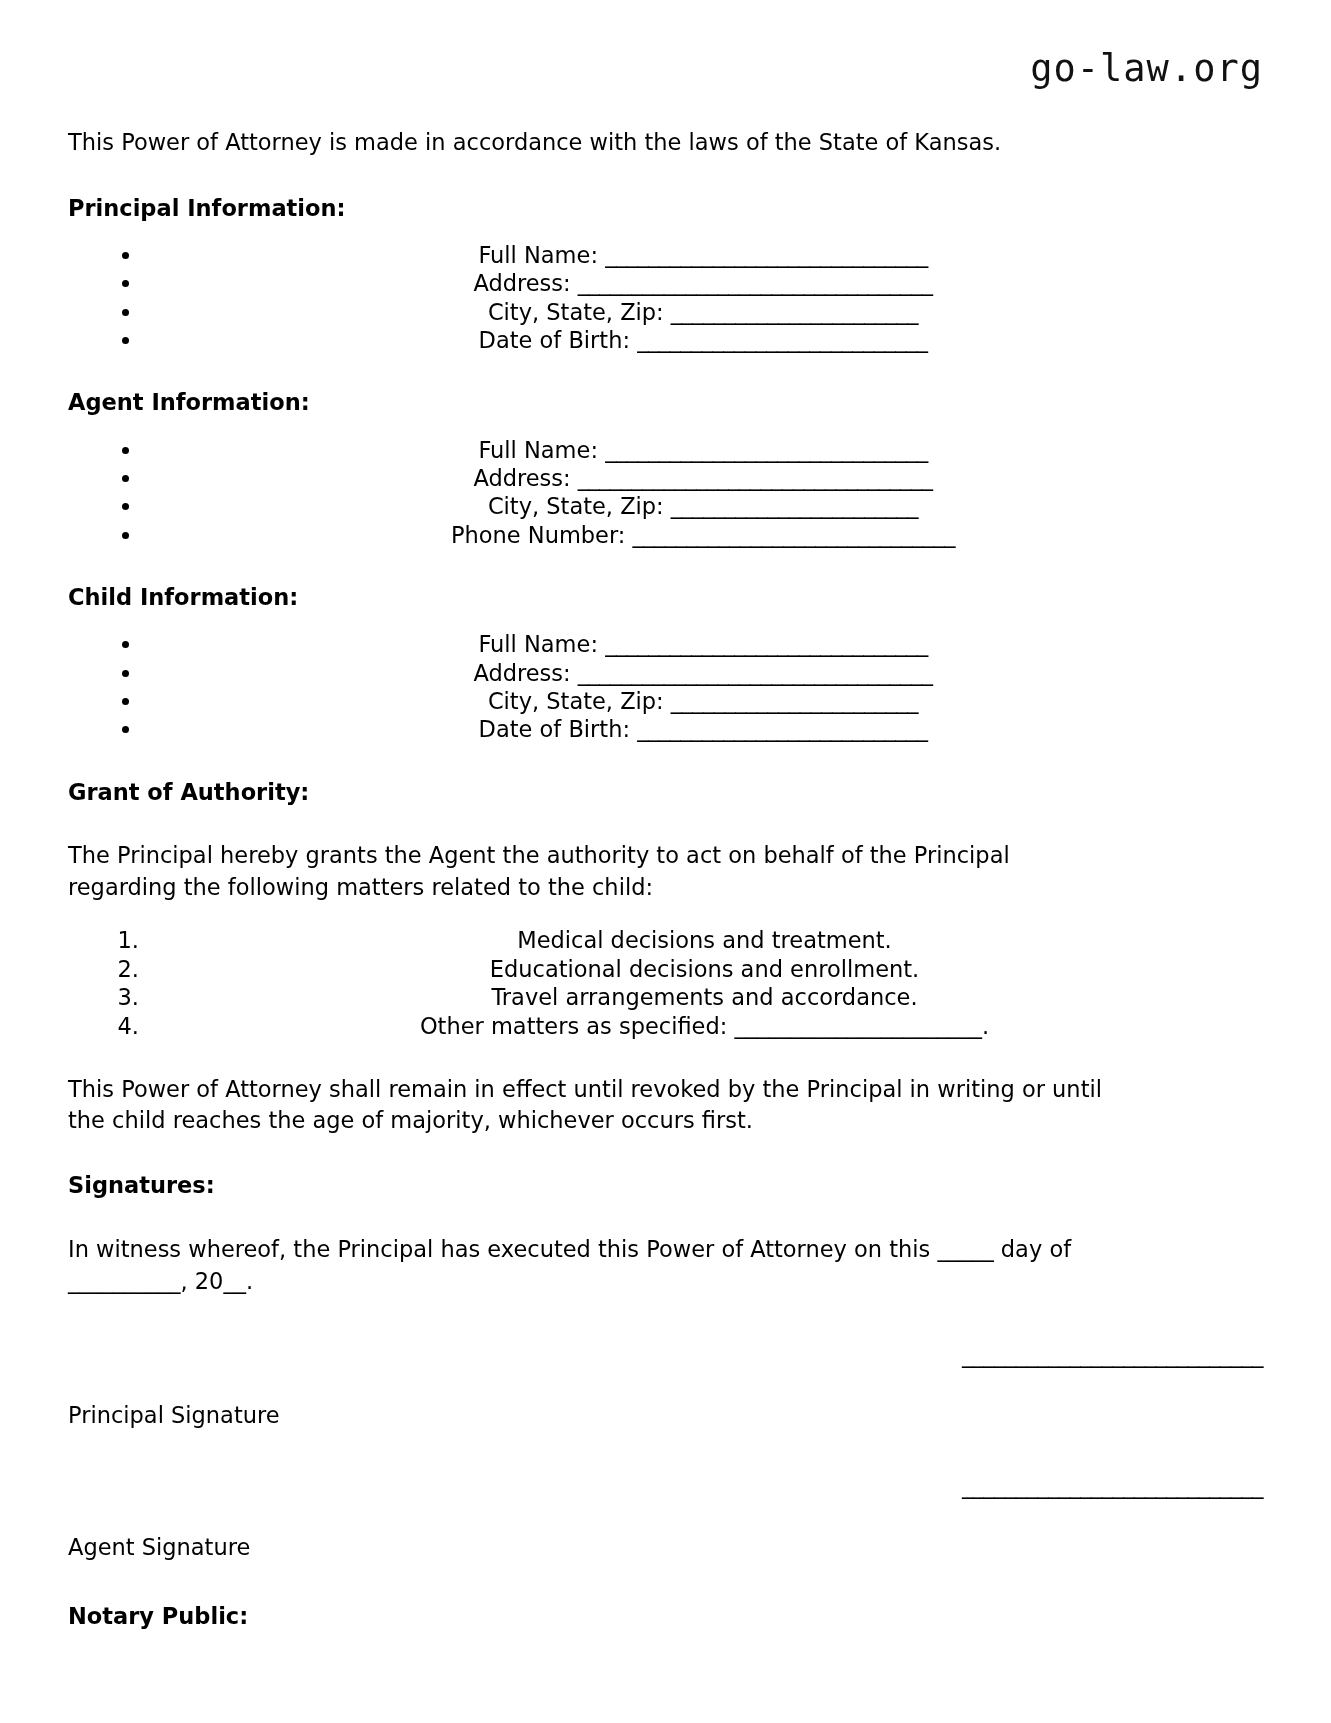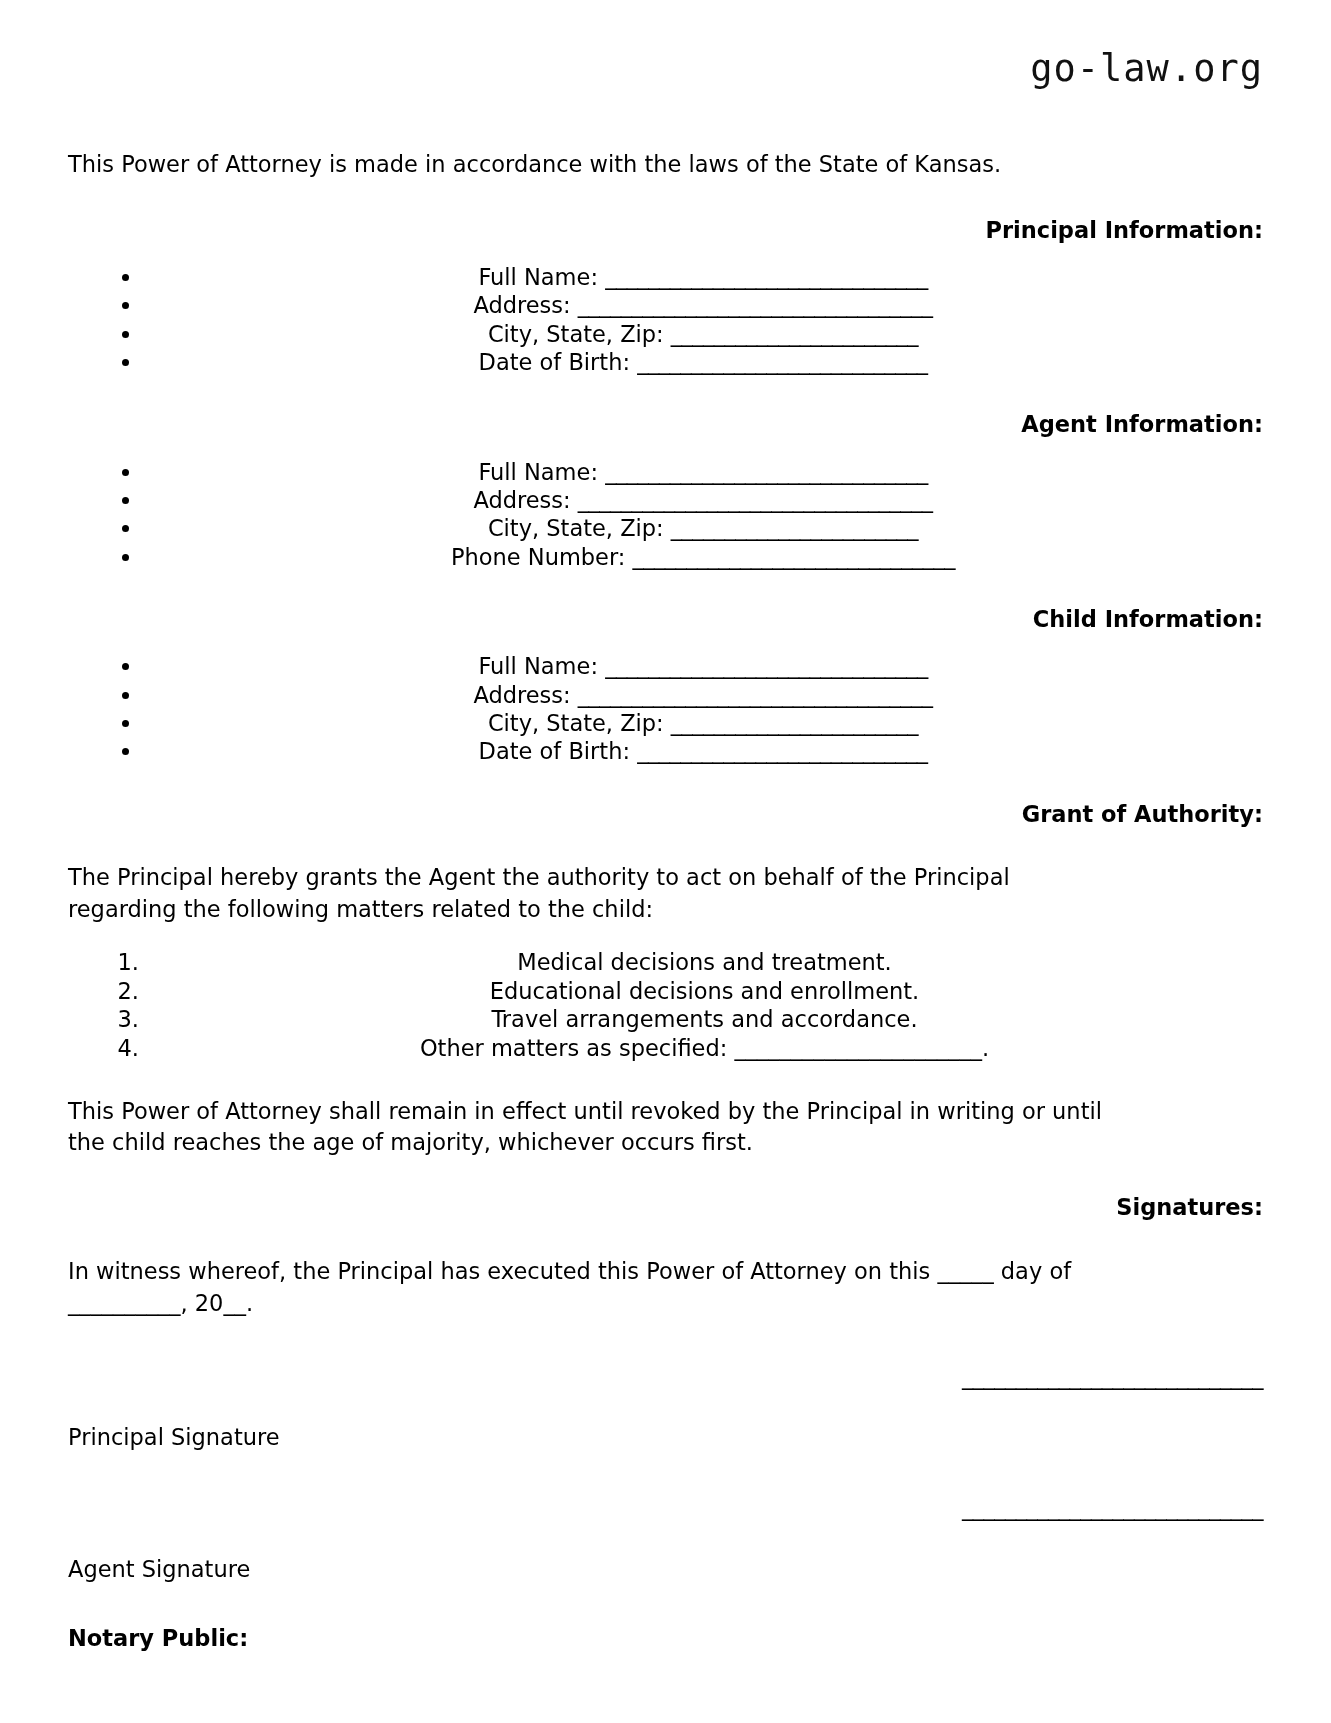--- a/index.html
+++ b/index.html
@@ -50,36 +50,35 @@
     letter-spacing: -0.2px;
     margin: 2px 0 0 0;
     color: #000000;
     white-space: nowrap;
   }
 
   
   .intro {
     font-size: 22.5px;
     line-height: 1.5;
-    margin-top: 64px;
+    margin-top: 42px;
   }
   .para {
     font-size: 22.5px;
     line-height: 1.42;
     margin-top: 33px;
     max-width: 1045px;
   }
 
   
   .section-head {
     font-weight: bold;
     font-size: 22.5px;
     line-height: 1.3;
     margin-top: 34px;
-    text-align: right;
   }
 
   
   ul.field-list, ol.field-list {
     margin: 18px 0 0 0;
     padding-left: 75px;
     list-style-position: outside;
     text-align: center;
   }
   ul.field-list { list-style-type: disc; }

